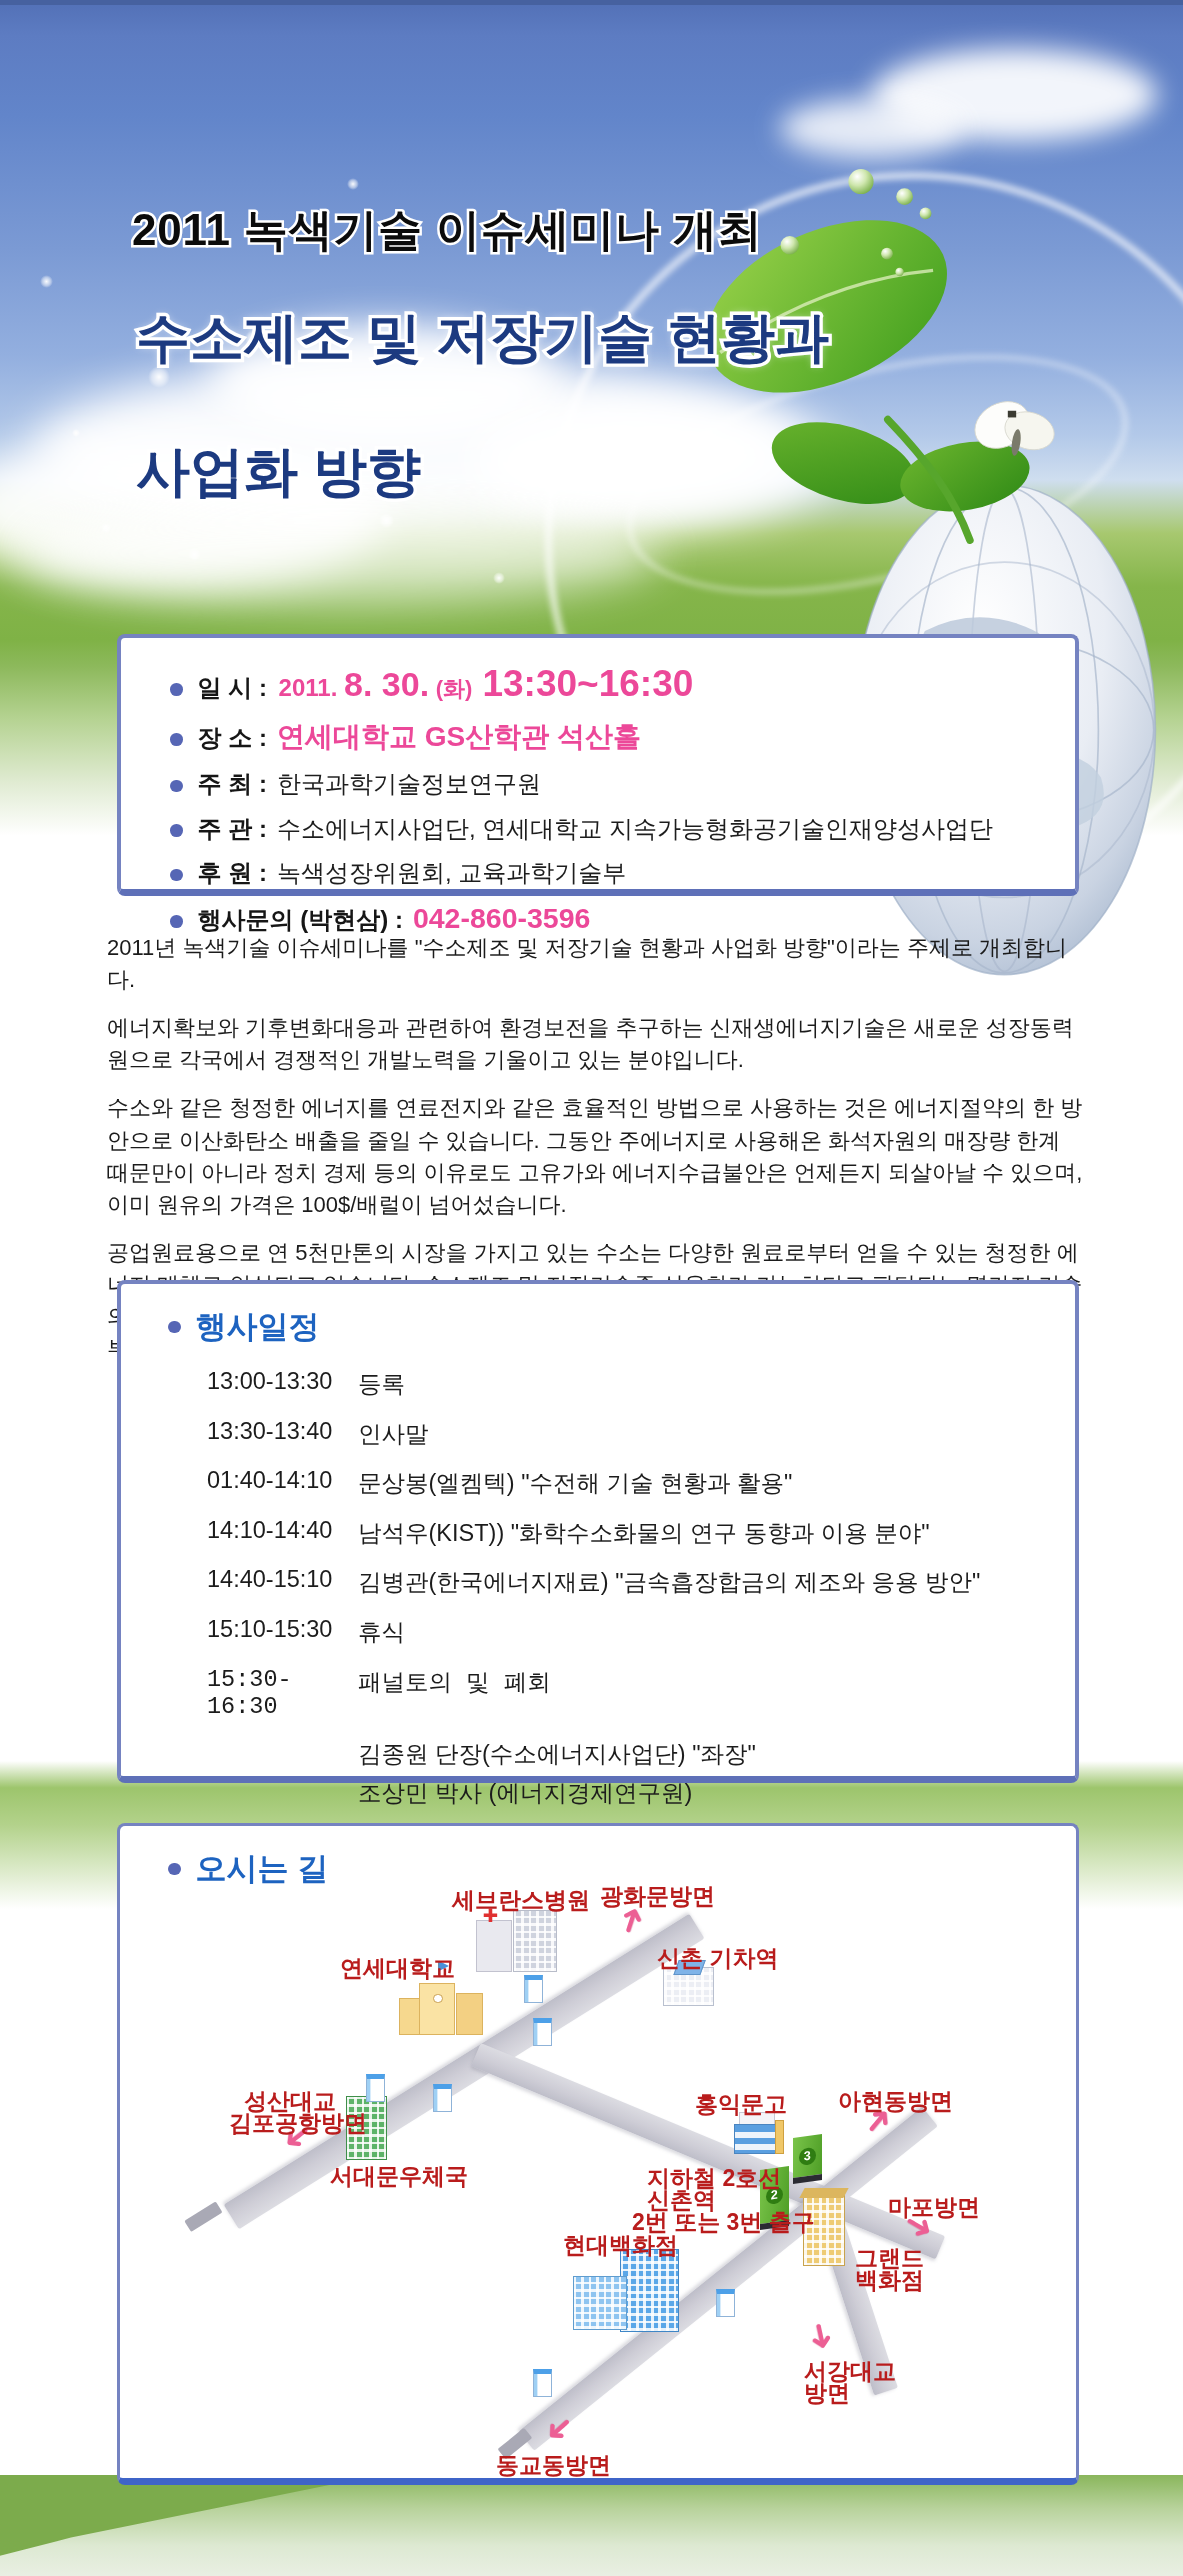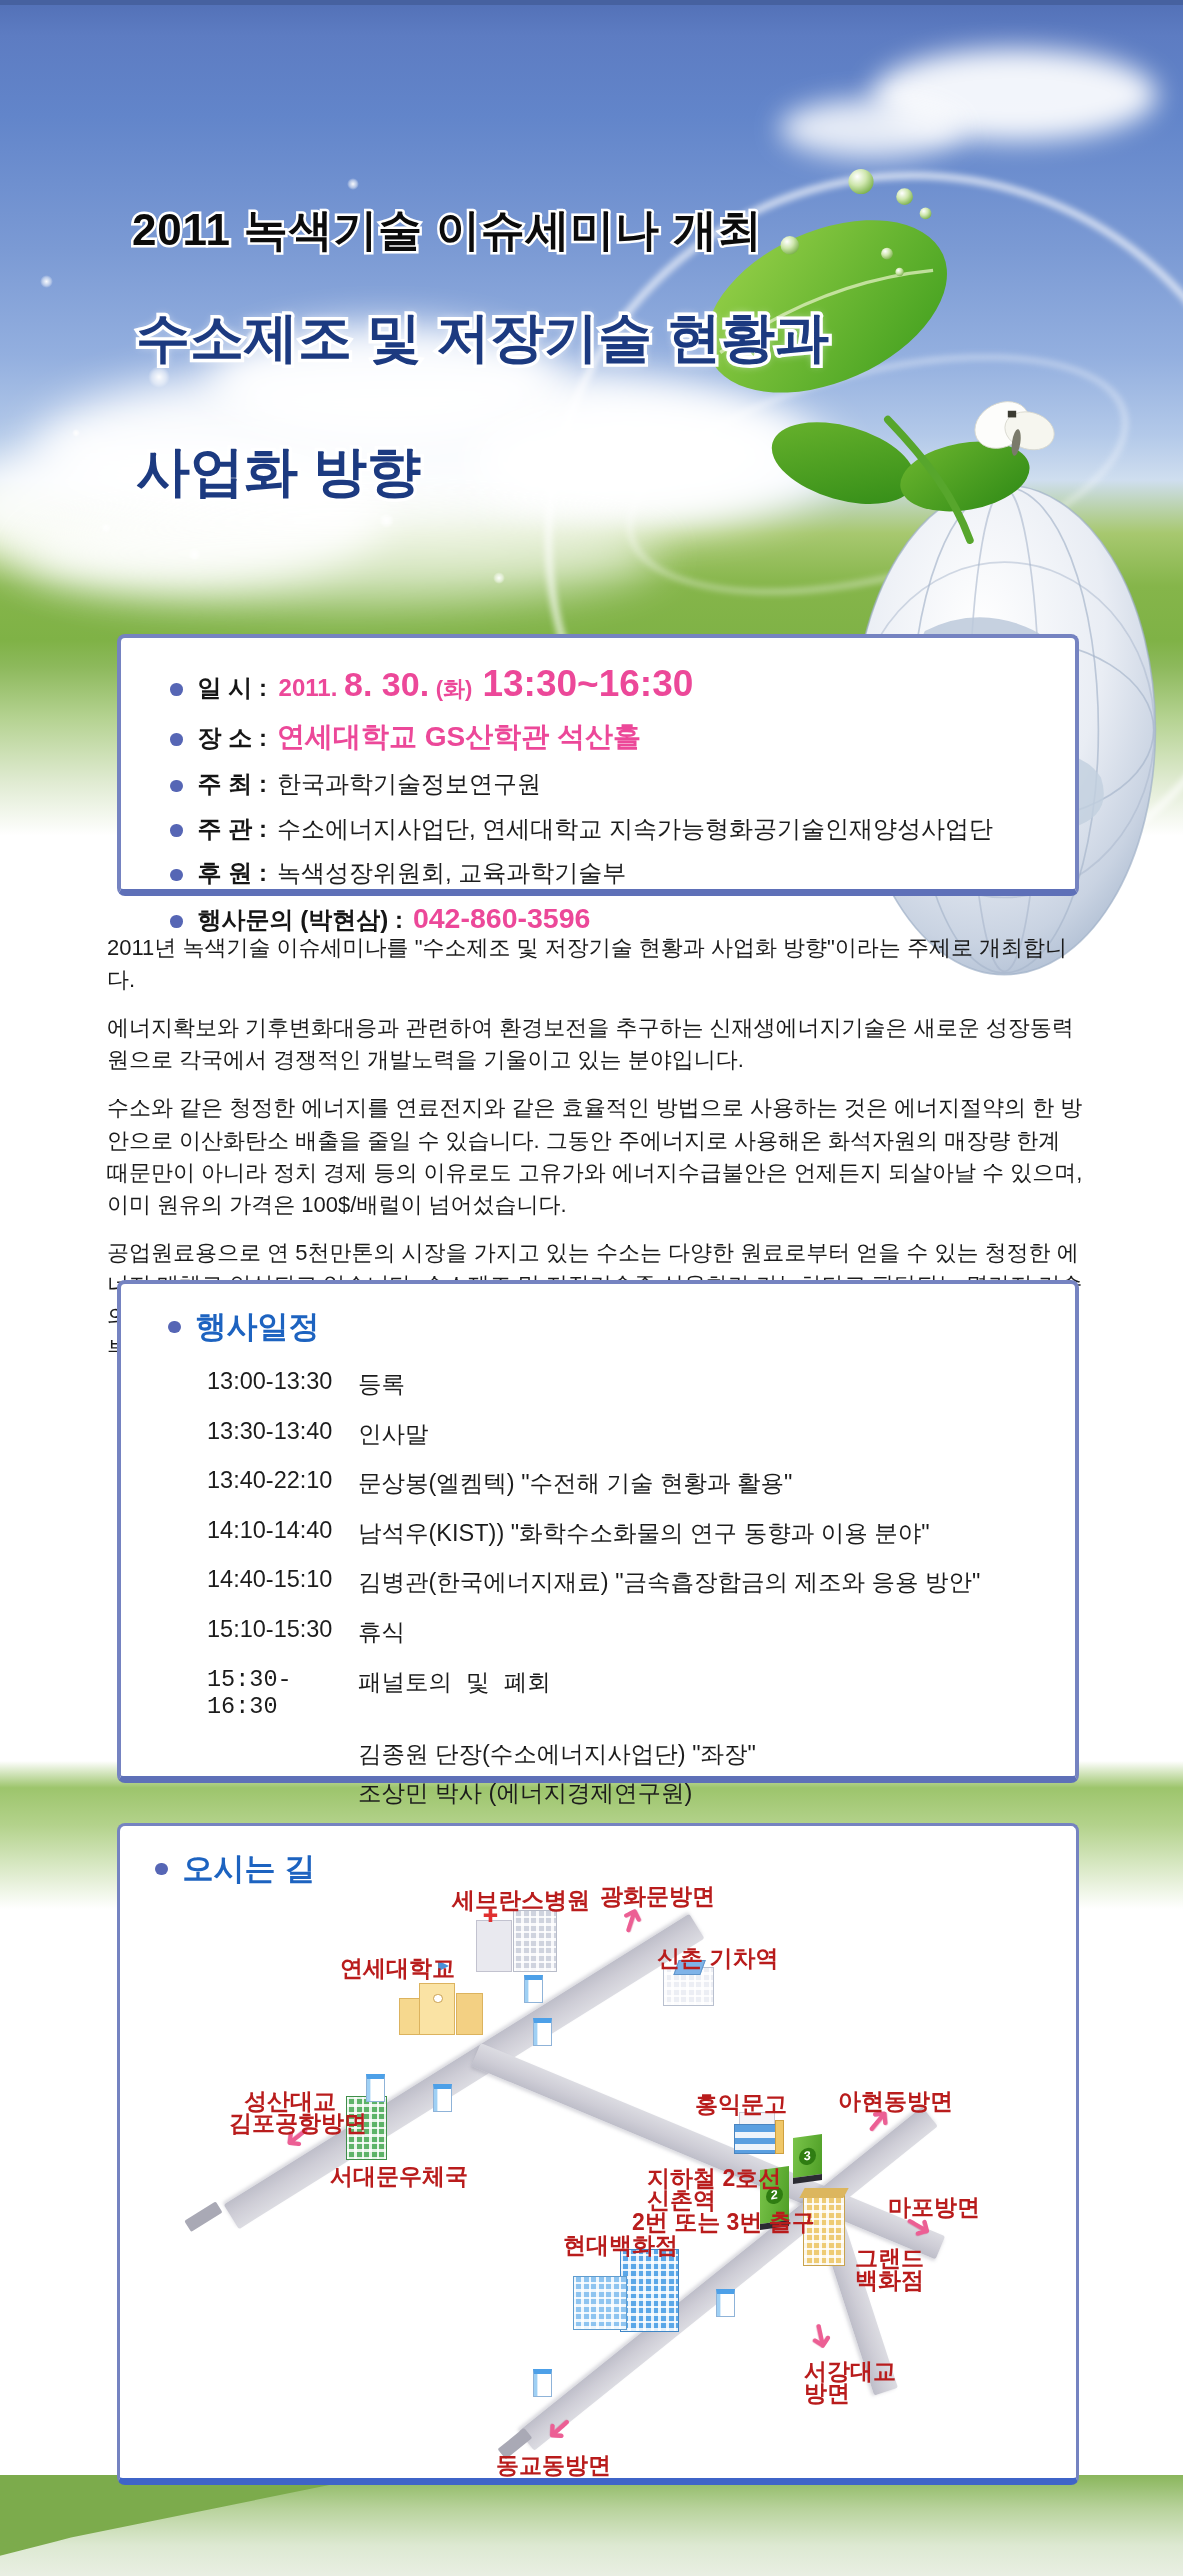--- a/index.html
+++ b/index.html
@@ -221,21 +221,21 @@
     <div style="padding-left:39px;">
       <div class="sch-row">
         <span class="sch-time">13:00-13:30</span>
         <span class="sch-desc">등록</span>
       </div>
       <div class="sch-row">
         <span class="sch-time">13:30-13:40</span>
         <span class="sch-desc">인사말</span>
       </div>
       <div class="sch-row">
-        <span class="sch-time">13:40-22:10</span>
+        <span class="sch-time">01:40-14:10</span>
         <span class="sch-desc">문상봉(엘켐텍) "수전해 기술 현황과 활용"</span>
       </div>
       <div class="sch-row">
         <span class="sch-time">14:10-14:40</span>
         <span class="sch-desc">남석우(KIST)) "화학수소화물의 연구 동향과 이용 분야"</span>
       </div>
       <div class="sch-row">
         <span class="sch-time">14:40-15:10</span>
         <span class="sch-desc">김병관(한국에너지재료) "금속흡장합금의 제조와 응용 방안"</span>
       </div>
@@ -254,21 +254,21 @@
     </div>
   </div>
 
   <div class="band-green"></div>
   <div class="footer">
     <div class="footer-wedge"></div>
   </div>
 
   <div class="panel" style="top:1823px;height:662px;border-width:3.4px;border-bottom:7.5px solid #3f64c8;">
     <div class="map-canvas">
-      <div class="box-heading" style="position:absolute;left:35px;top:22px;">
+      <div class="box-heading" style="position:absolute;left:48px;top:22px;">
         <span class="bullet"></span>
         <span>오시는 길</span>
       </div>
 
       <div class="road" style="left:577px;top:86px;width:549px;height:28.5px;transform:rotate(148deg);"></div>
       <div class="road" style="left:356px;top:216px;width:503px;transform:rotate(22.6deg);"></div>
       <div class="road" style="left:810px;top:278px;width:518px;transform:rotate(141.2deg);"></div>
       <div class="road" style="left:704px;top:362px;width:201px;transform:rotate(72deg);"></div>
       <div class="roadcap" style="left:99px;top:374px;width:37px;transform:rotate(148deg);"></div>
       <div class="roadcap" style="left:408px;top:600px;width:34px;transform:rotate(141deg);"></div>

